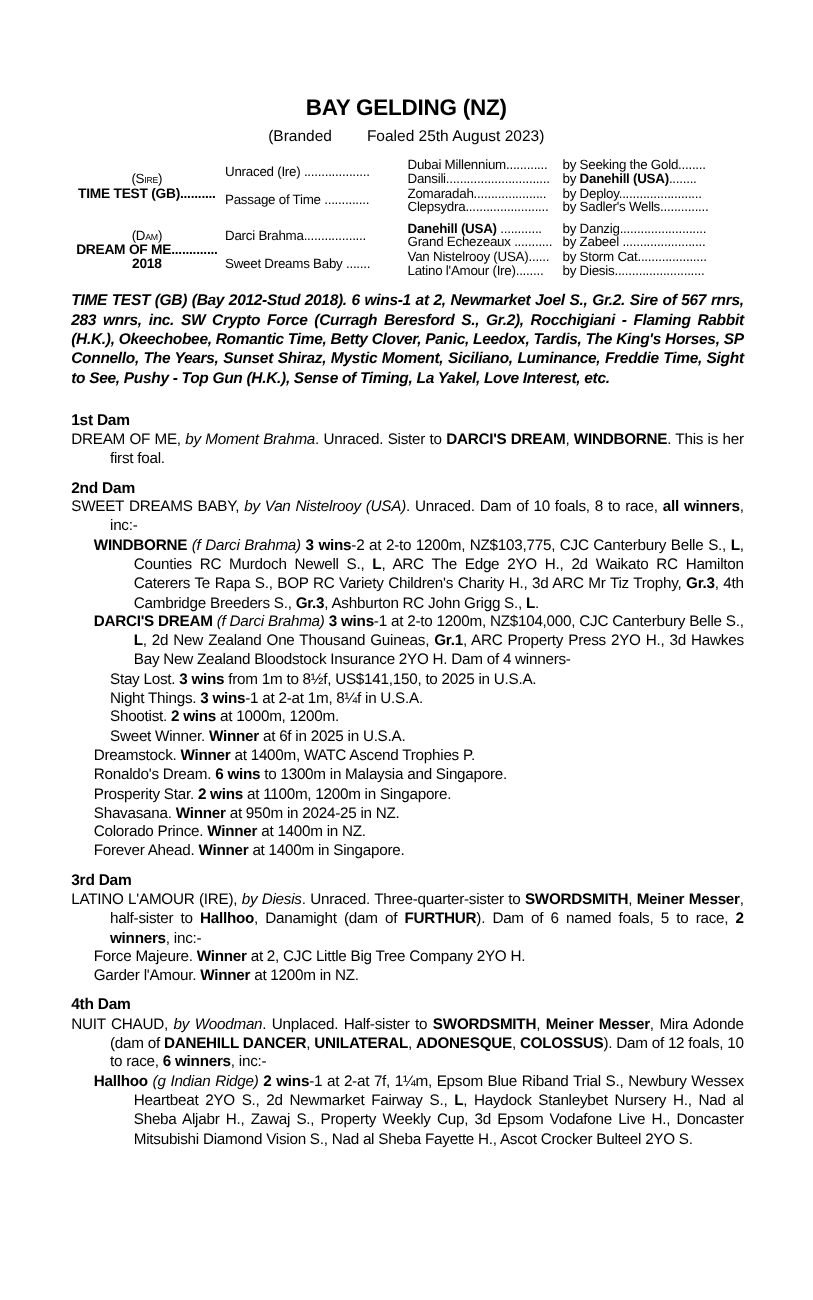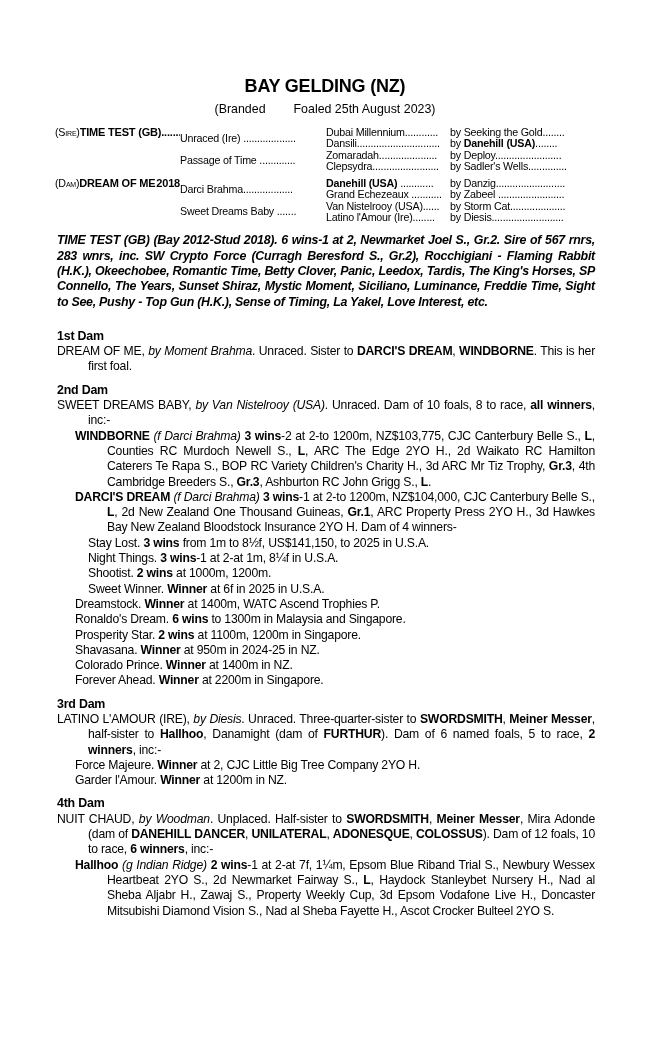--- a/index.html
+++ b/index.html
@@ -28,21 +28,21 @@
   
   .ped {
     margin:11px 0 0 55px;
     font-size:10.7px; line-height:11.3px;
     letter-spacing:-0.2px;
   }
   .ped-group { display:flex; }
   .ped-group + .ped-group { margin-top:6px; }
   .ped-c1 {
     width:125px; text-align:center;
-    display:flex; flex-direction:row; justify-content:center;
+    display:flex; flex-direction:column; justify-content:center;
   }
   .ped-role { font-variant:small-caps; }
   .ped-name { font-weight:bold; font-size:11px; white-space:nowrap; overflow:hidden; }
   .ped-year { font-weight:bold; font-size:11px; }
   .ped-c2 {
     width:135px;
     display:flex; flex-direction:column; justify-content:space-around;
   }
   .ped-c2 > div { white-space:nowrap; overflow:hidden; }
   .ped-c34 { display:flex; flex-direction:column; justify-content:space-between; }
@@ -164,21 +164,21 @@
     <p class="p-entry"><span class="b">DARCI'S DREAM </span><span class="i">(f Darci Brahma) </span><span class="b">3 wins</span><span>-1 at 2-to 1200m, NZ$104,000, CJC Canterbury Belle S., </span><span class="b">L</span><span>, 2d New Zealand One Thousand Guineas, </span><span class="b">Gr.1</span><span>, ARC Property Press 2YO H., 3d Hawkes Bay New Zealand Bloodstock Insurance 2YO H. Dam of 4 winners-</span></p>
     <p class="p-sub"><span>Stay Lost. </span><span class="b">3 wins</span><span> from 1m to 8½f, US$141,150, to 2025 in U.S.A.</span></p>
     <p class="p-sub"><span>Night Things. </span><span class="b">3 wins</span><span>-1 at 2-at 1m, 8¼f in U.S.A.</span></p>
     <p class="p-sub"><span>Shootist. </span><span class="b">2 wins</span><span> at 1000m, 1200m.</span></p>
     <p class="p-sub"><span>Sweet Winner. </span><span class="b">Winner</span><span> at 6f in 2025 in U.S.A.</span></p>
     <p class="p-plain"><span>Dreamstock. </span><span class="b">Winner</span><span> at 1400m, WATC Ascend Trophies P.</span></p>
     <p class="p-plain"><span>Ronaldo's Dream. </span><span class="b">6 wins</span><span> to 1300m in Malaysia and Singapore.</span></p>
     <p class="p-plain"><span>Prosperity Star. </span><span class="b">2 wins</span><span> at 1100m, 1200m in Singapore.</span></p>
     <p class="p-plain"><span>Shavasana. </span><span class="b">Winner</span><span> at 950m in 2024-25 in NZ.</span></p>
     <p class="p-plain"><span>Colorado Prince. </span><span class="b">Winner</span><span> at 1400m in NZ.</span></p>
-    <p class="p-plain"><span>Forever Ahead. </span><span class="b">Winner</span><span> at 2200m in Singapore.</span></p>
+    <p class="p-plain"><span>Forever Ahead. </span><span class="b">Winner</span><span> at 1400m in Singapore.</span></p>
 
     <div class="h">3rd Dam</div>
     <p class="p-dam"><span>LATINO L'AMOUR (IRE), </span><span class="i">by Diesis</span><span>. Unraced. Three-quarter-sister to </span><span class="b">SWORDSMITH</span><span>, </span><span class="b">Meiner Messer</span><span>, half-sister to </span><span class="b">Hallhoo</span><span>, Danamight (dam of </span><span class="b">FURTHUR</span><span>). Dam of 6 named foals, 5 to race, </span><span class="b">2 winners</span><span>, inc:-</span></p>
     <p class="p-plain"><span>Force Majeure. </span><span class="b">Winner</span><span> at 2, CJC Little Big Tree Company 2YO H.</span></p>
     <p class="p-plain"><span>Garder l'Amour. </span><span class="b">Winner</span><span> at 1200m in NZ.</span></p>
 
     <div class="h">4th Dam</div>
     <p class="p-dam"><span>NUIT CHAUD, </span><span class="i">by Woodman</span><span>. Unplaced. Half-sister to </span><span class="b">SWORDSMITH</span><span>, </span><span class="b">Meiner Messer</span><span>, Mira Adonde (dam of </span><span class="b">DANEHILL DANCER</span><span>, </span><span class="b">UNILATERAL</span><span>, </span><span class="b">ADONESQUE</span><span>, </span><span class="b">COLOSSUS</span><span>). Dam of 12 foals, 10 to race, </span><span class="b">6 winners</span><span>, inc:-</span></p>
     <p class="p-entry"><span class="b">Hallhoo </span><span class="i">(g Indian Ridge) </span><span class="b">2 wins</span><span>-1 at 2-at 7f, 1¼m, Epsom Blue Riband Trial S., Newbury Wessex Heartbeat 2YO S., 2d Newmarket Fairway S., </span><span class="b">L</span><span>, Haydock Stanleybet Nursery H., Nad al Sheba Aljabr H., Zawaj S., Property Weekly Cup, 3d Epsom Vodafone Live H., Doncaster Mitsubishi Diamond Vision S., Nad al Sheba Fayette H., Ascot Crocker Bulteel 2YO S.</span></p>
 

